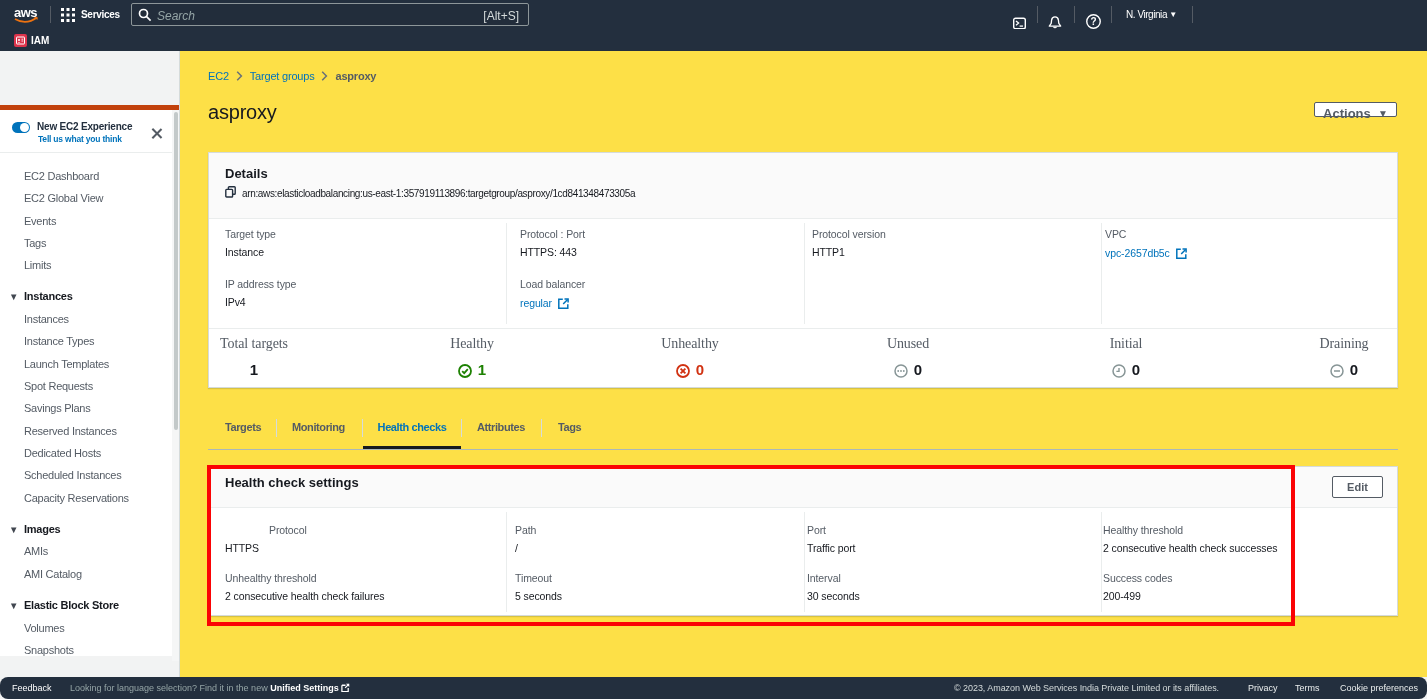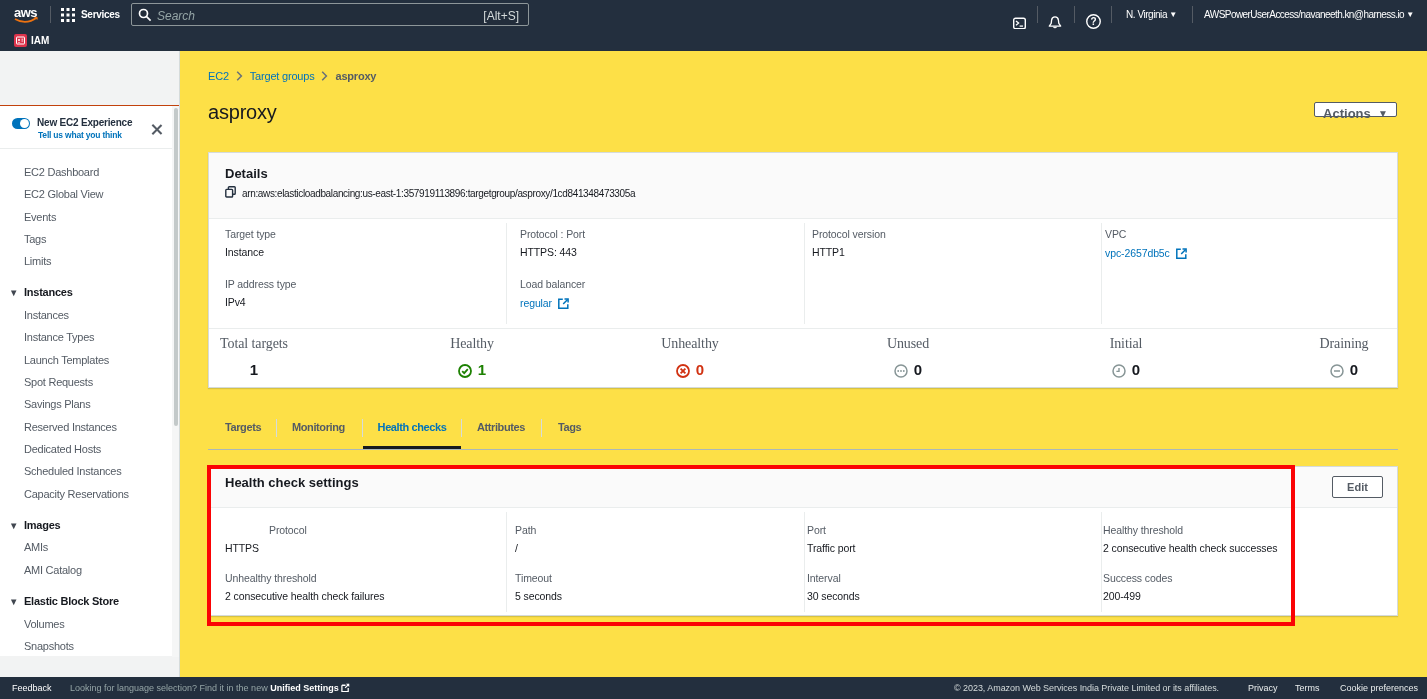--- a/index.html
+++ b/index.html
@@ -11,21 +11,21 @@
 .navdiv { position:absolute; top:6px; width:1px; height:17px; background:#545b64; }
 .gridicon { position:absolute; left:61px; top:8px; }
 .svc { position:absolute; left:81px; top:9px; color:#ffffff; font-size:10px; font-weight:bold; letter-spacing:-0.3px; }
 .search { position:absolute; left:131px; top:3px; width:398px; height:23px; background:#222d3b; border:1px solid #8d9699; border-radius:2px; }
 .search .mag { position:absolute; left:6px; top:4px; }
 .search .ph { position:absolute; left:25px; top:5px; color:#95a5a6; font-size:12px; font-style:italic; }
 .search .alt { position:absolute; right:9px; top:5px; color:#d5dbdb; font-size:12px; }
 .navright { position:absolute; top:0; height:29px; color:#ffffff; font-size:10px; white-space:nowrap; }
 
 .sideline { position:absolute; left:179px; top:51px; width:1px; height:626px; background:#d5dbdb; }
-.sidepanel { position:absolute; left:0; top:105px; width:179px; height:551px; background:#ffffff; border-top:1px solid #c2410c; }
+.sidepanel { position:absolute; left:0; top:105px; width:179px; height:551px; background:#ffffff; border-top:5px solid #c2410c; }
 .sb-head { position:relative; height:43px; border-bottom:1px solid #eaeded; }
 .toggle { position:absolute; left:12px; top:12px; width:18px; height:11px; background:#0073bb; border-radius:6px; }
 .toggle::after { content:""; position:absolute; right:1px; top:1px; width:9px; height:9px; background:#ffffff; border-radius:50%; }
 .sb-head .t1 { position:absolute; left:37px; top:11px; font-size:10px; letter-spacing:-0.2px; font-weight:bold; color:#232f3e; }
 .sb-head .t2 { position:absolute; left:38px; top:24px; font-size:8.5px; letter-spacing:-0.2px; font-weight:bold; color:#0073bb; }
 .sb-x { position:absolute; left:151px; top:18px; width:11px; height:11px; }
 .sb-x::before, .sb-x::after { content:""; position:absolute; left:4.7px; top:-1px; width:1.6px; height:13px; background:#545b64; }
 .sb-x::before { transform:rotate(45deg); }
 .sb-x::after { transform:rotate(-45deg); }
 .sbnav { position:absolute; left:0; top:44px; width:179px; }
@@ -99,21 +99,20 @@
       <path d="M5.6 10.8 a1.5 1.5 0 0 0 2.8 0" stroke="#ffffff" stroke-width="1.2" fill="none"></path>
     </svg>
   <div class="navdiv" style="left:1074px"></div>
   <svg class="navright" style="left:1086px; top:7px" width="15" height="15" viewBox="0 0 15 15">
       <circle cx="7.5" cy="7.5" r="6.75" stroke="#ffffff" stroke-width="1.4" fill="none"></circle>
       <text x="7.5" y="10.8" font-size="10" font-weight="bold" text-anchor="middle" fill="#ffffff" font-family="Liberation Sans">?</text>
     </svg>
   <div class="navdiv" style="left:1111px"></div>
   <div class="navright" style="left:1126px; top:9px; letter-spacing:-0.45px;">N. Virginia <span style="font-size:8px; position:relative; top:-1px;">▼</span></div>
   <div class="navdiv" style="left:1192px"></div>
-  <div class="navright" style="left:1204px; top:9px; letter-spacing:-0.55px;">AWSPowerUserAccess/navaneeth.kn@harness.io <span style="font-size:8px; position:relative; top:-1px;">▼</span></div>
 </div>
 
 <div class="subnav">
   <svg style="position:absolute; left:14px; top:5px" width="13" height="13" viewBox="0 0 13 13">
       <rect width="13" height="13" rx="2" fill="#dd344c"></rect>
       <rect x="2.5" y="3" width="8" height="7" rx="0.5" stroke="#ffffff" stroke-width="1" fill="none"></rect>
       <circle cx="5" cy="6" r="1" fill="#ffffff"></circle>
       <path d="M3.8 8.7 a1.3 1.3 0 0 1 2.4 0" fill="#ffffff"></path>
       <line x1="7.5" y1="5.2" x2="9.2" y2="5.2" stroke="#ffffff" stroke-width="0.9"></line>
       <line x1="7.5" y1="7" x2="9.2" y2="7" stroke="#ffffff" stroke-width="0.9"></line>
@@ -292,21 +291,21 @@
     <div class="hkv" style="left:598px; top:119px;"><span class="hval">30 seconds</span></div>
     <div class="hkv" style="left:894px; top:53px;"><span class="lbl">Healthy threshold</span></div>
     <div class="hkv" style="left:894px; top:71px;"><span class="hval">2 consecutive health check successes</span></div>
     <div class="hkv" style="left:894px; top:101px;"><span class="lbl">Success codes</span></div>
     <div class="hkv" style="left:894px; top:119px;"><span class="hval">200-499</span></div>
   </div>
 
   <div style="position:absolute; left:27px; top:414px; width:1088px; height:161px; border:4px solid #fb0304; z-index:5;"></div>
 </div>
 
-<div style="position:absolute; left:0; top:677px; width:1427px; height:22px; background:#232f3e; z-index:6; font-size:9px;">
+<div style="position:absolute; left:0; top:677px; width:1427px; height:22px; background:#232f3e; z-index:6; font-size:9px;border-radius:8px;">
   <div style="position:absolute; left:12px; top:6px; color:#ffffff;">Feedback</div>
   <div style="position:absolute; left:70px; top:6px; color:#95a5a6;">Looking for language selection? Find it in the new <span style="color:#ffffff; font-weight:bold;">Unified Settings</span></div>
   <svg style="position:absolute; left:341px; top:6px;" width="9" height="9" viewBox="0 0 10 10">
       <path d="M1 2.5 h4 M1 2.5 v7 h7 v-4" stroke="#ffffff" stroke-width="1.4" fill="none"></path>
       <path d="M5.5 0.8 h3.7 v3.7 z" fill="#ffffff"></path>
       <line x1="4.6" y1="5.4" x2="8.6" y2="1.4" stroke="#ffffff" stroke-width="1.3"></line>
     </svg>
   <div style="position:absolute; left:954px; top:6px; color:#d5dbdb; letter-spacing:-0.05px;">© 2023, Amazon Web Services India Private Limited or its affiliates.</div>
   <div style="position:absolute; left:1248px; top:6px; color:#eaeded;">Privacy</div>
   <div style="position:absolute; left:1295px; top:6px; color:#eaeded;">Terms</div>

